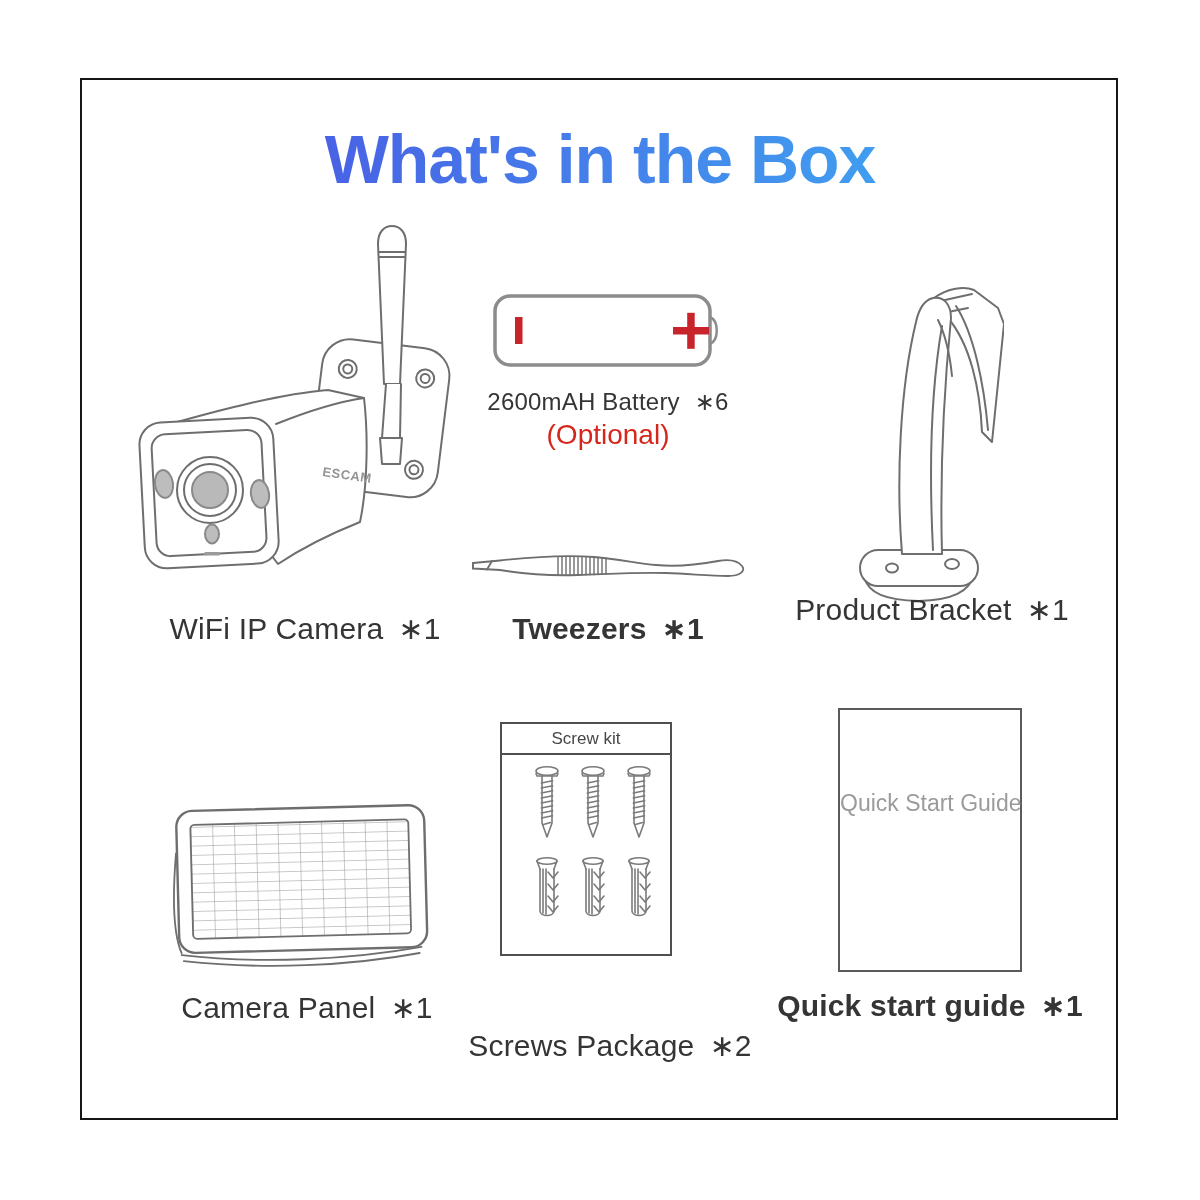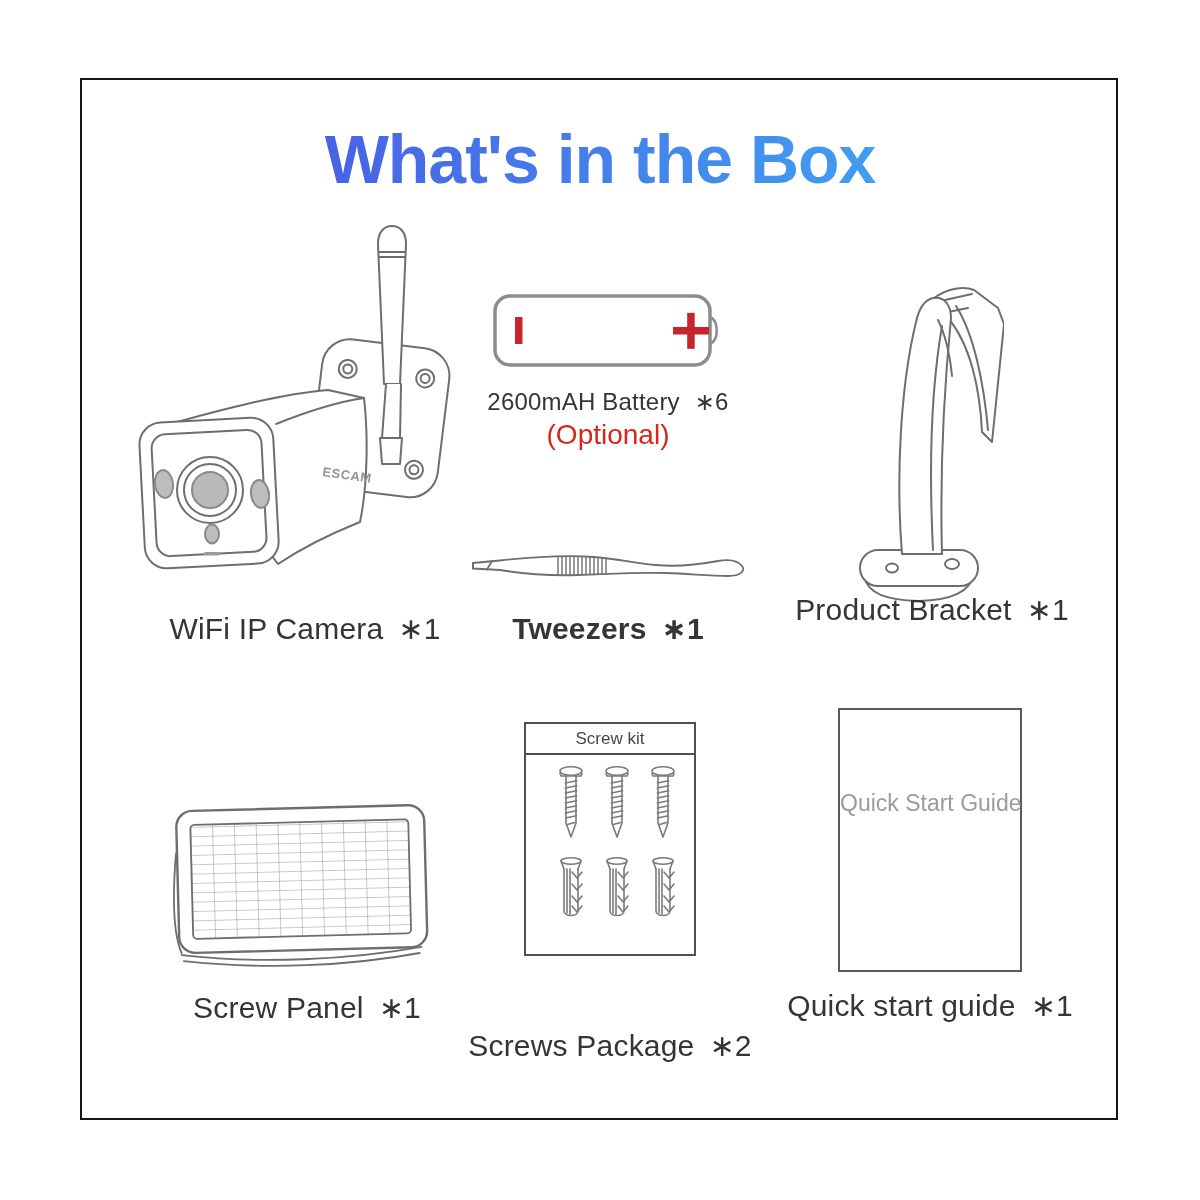--- a/index.html
+++ b/index.html
@@ -25,21 +25,21 @@
     position: absolute; text-align: center; font-size: 30px; color: #353535;
     white-space: nowrap; letter-spacing: 0.2px;
   }
   .item-label .count { margin-left: 15px; }
   .battery-caption { font-size: 24px; }
   .optional-note {
     position: absolute; text-align: center; font-size: 28px; color: #d6271c;
     white-space: nowrap;
   }
   .screwkit-box {
-    position: absolute; left: 524px; top: 722px; width: 172px; height: 234px;
+    position: absolute; left: 500px; top: 722px; width: 172px; height: 234px;
     border: 2px solid #4f4f4f; background: #fff;
   }
   .screwkit-header {
     height: 31px; border-bottom: 2px solid #4f4f4f;
     display: flex; align-items: center; justify-content: center;
     font-size: 17px; color: #474747;
   }
   .guide-card {
     position: absolute; left: 838px; top: 708px; width: 184px; height: 264px;
     border: 2px solid #5a5a5a; background: #fff;
@@ -214,22 +214,22 @@
 
 <div class="item-label" style="left:448px; top:611px; width:320px;font-weight:bold;">
   <span>Tweezers</span><span class="count">∗1</span>
 </div>
 
 <div class="item-label" style="left:772px; top:592px; width:320px;">
   <span>Product Bracket</span><span class="count">∗1</span>
 </div>
 
 <div class="item-label" style="left:147px; top:990px; width:320px;">
-  <span>Screw Panel</span><span class="count">∗1</span>
+  <span>Camera Panel</span><span class="count">∗1</span>
 </div>
 
 <div class="item-label" style="left:450px; top:1028px; width:320px;">
   <span>Screws Package</span><span class="count">∗2</span>
 </div>
 
-<div class="item-label" style="left:770px; top:988px; width:320px;">
+<div class="item-label" style="left:770px; top:988px; width:320px;font-weight:bold;">
   <span>Quick start guide</span><span class="count">∗1</span>
 </div>
 
 </body></html>

